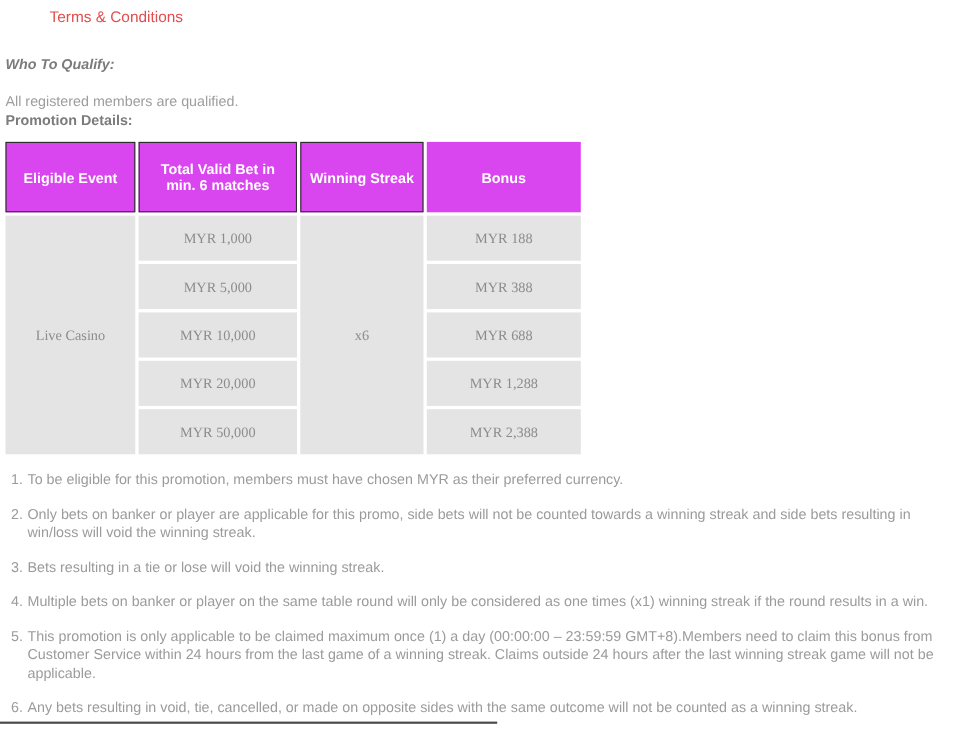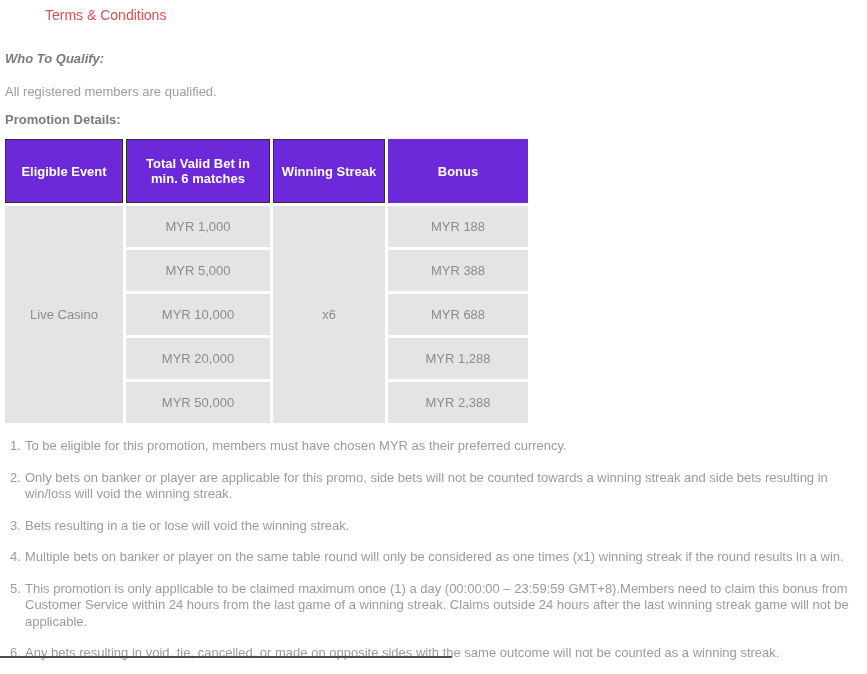--- a/index.html
+++ b/index.html
@@ -28,49 +28,50 @@
     font-size: 13px;
     font-weight: bold;
     color: #7b7b7b;
   }
   .qualify-heading { margin-top: 28px; font-style: italic; }
   .plain-text {
     font-size: 13px;
     color: #9d9d9d;
     margin-top: 18px;
   }
-  .details-heading { margin-top: 13px; }
+  .details-heading { margin-top: 3px; }
 
   table.promo {
     margin-top: 9px;
     margin-left: -3px;
     border-collapse: separate;
     border-spacing: 3px;
   }
   table.promo th {
-    background: #6d28d9;
+    background: #d946ef;
     color: #ffffff;
     font-size: 13px;
     font-weight: bold;
     text-align: center;
     vertical-align: middle;
     border: 1px solid #2e2e2e;
     height: 36px;
     padding: 16px 4px;
     line-height: 15px;
   }
   table.promo th.no-border { border: none; }
   table.promo td {
     background: #e4e4e4;
     color: #8c8c8c;
     font-size: 13px;
     text-align: center;
     vertical-align: middle;
     height: 41px;
     padding: 0 4px;
+    font-family: Liberation Serif, serif;
   }
   .w1 { width: 118px; }
   .w2 { width: 144px; }
   .w3 { width: 112px; }
   .w4 { width: 140px; }
 
   ol.terms {
     list-style: none;
     margin-top: 12px;
     padding-left: 5px;

